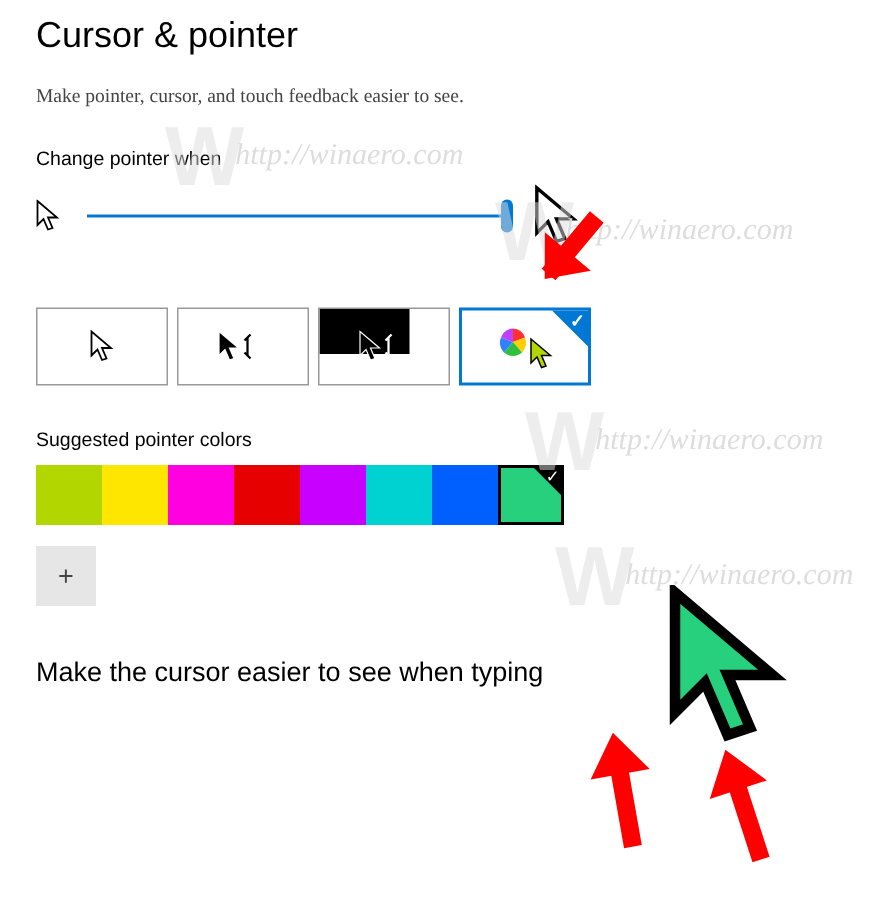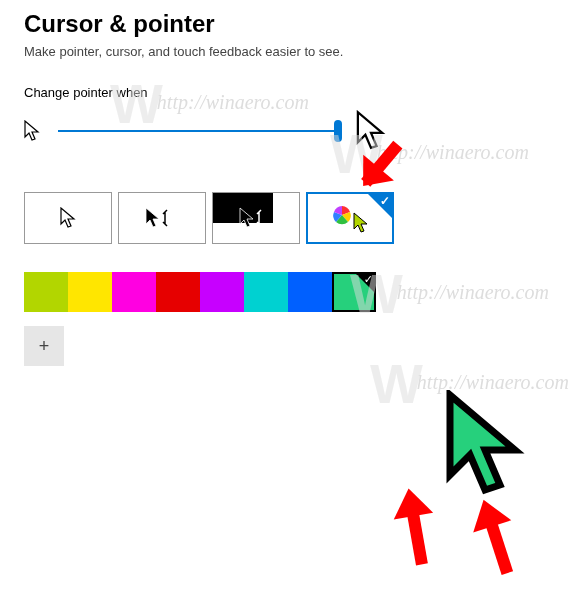--- a/index.html
+++ b/index.html
@@ -12,28 +12,29 @@
     width: 584px;
     height: 600px;
     overflow: hidden;
     position: relative;
   }
   .page {
     padding: 10px 24px 0 24px;
   }
   h1 {
     font-size: 24px;
-    font-weight: 700;
-    margin: 0 0 6px 0;
+    font-weight: 400;
+    margin: 0 0 18px 0;
     color: #000;
   }
   .subtext {
     font-size: 13px;
     color: #444;
     margin: 0 0 26px 0;
+    font-family: Liberation Serif, serif;
   }
   h2 {
     font-size: 18px;
     font-weight: 400;
     margin: 0 0 16px 0;
     color: #000;
   }
   .label {
     font-size: 13px;
     color: #000;
@@ -228,40 +229,42 @@
         <path d="M14 3 A9 9 0 0 1 22 9 L14 12 Z" fill="#ff3030"></path>
         <path d="M22 9 A9 9 0 0 1 20 19 L14 12 Z" fill="#ffcf00"></path>
         <path d="M20 19 A9 9 0 0 1 8 19 L14 12 Z" fill="#30c040"></path>
         <path d="M8 19 A9 9 0 0 1 6 9 L14 12 Z" fill="#3080ff"></path>
         <path d="M6 9 A9 9 0 0 1 14 3 L14 12 Z" fill="#c040ff"></path>
         <path d="M26 10 L26 26 L30 22 L33 29 L36 28 L33 21 L39 21 Z" fill="#b2d600" stroke="#000" stroke-width="1"></path>
       </svg>
     </div>
   </div>
 
+  <p class="label">Suggested pointer colors</p>
 
   <div class="swatch-row">
     <div class="swatch" style="background:#b2d600"></div>
     <div class="swatch" style="background:#ffe600"></div>
     <div class="swatch" style="background:#ff00e1"></div>
     <div class="swatch" style="background:#e60000"></div>
     <div class="swatch" style="background:#c700ff"></div>
     <div class="swatch" style="background:#00d1d1"></div>
     <div class="swatch" style="background:#0060ff"></div>
     <div class="swatch selected" style="background:#26d07c">
         <span class="swcheck">✓</span>
       </div>
   </div>
 
   <div class="custom-row">
     <div class="plus-btn">
       <span>+</span>
     </div>
   </div>
 
+  <h2>Make the cursor easier to see when typing</h2>
 </div>
 
 <div class="watermark" style="left:110px; top:70px;">
   <span class="wm-w">W</span><span style="position:relative; top:-14px; left:-6px;">http://winaero.com</span>
 </div>
 <div class="watermark" style="left:330px; top:120px;">
   <span class="wm-w">W</span><span style="position:relative; top:-14px; left:-6px;">http://winaero.com</span>
 </div>
 <div class="watermark" style="left:350px; top:260px;">
   <span class="wm-w">W</span><span style="position:relative; top:-14px; left:-6px;">http://winaero.com</span>

